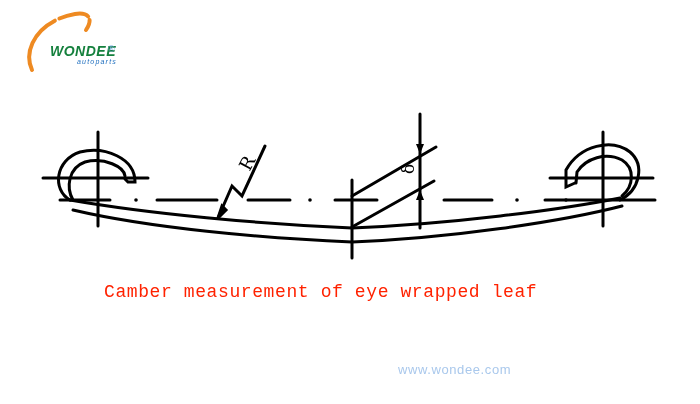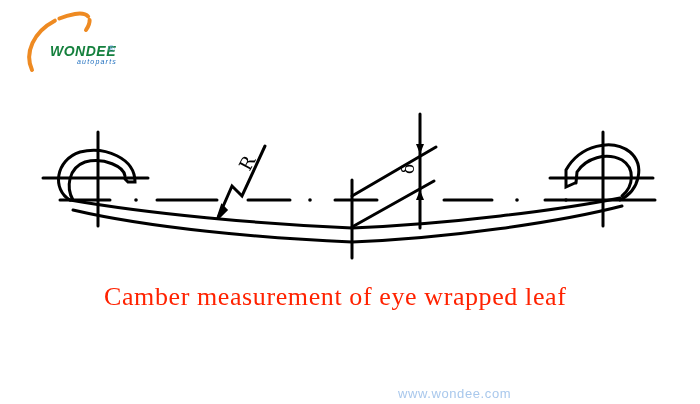--- a/index.html
+++ b/index.html
@@ -3,22 +3,22 @@
 <meta charset="utf-8">
 <style>
   html, body { margin: 0; padding: 0; background: #ffffff; }
   .canvas { position: relative; width: 700px; height: 404px; background: #ffffff; overflow: hidden; }
   .logo { position: absolute; left: 20px; top: 8px; width: 110px; height: 60px; }
   .logo svg { position: absolute; left: 0; top: 0; }
   .logo-word { position: absolute; left: 30px; top: 35px; font-family: "Liberation Sans", sans-serif; font-style: italic; font-weight: bold; font-size: 14px; color: #15803d; letter-spacing: 0.5px; }
   .logo-sub { position: absolute; left: 57px; top: 50px; font-family: "Liberation Sans", sans-serif; font-style: italic; font-size: 7px; color: #1f6fbf; letter-spacing: 1.2px; }
   .logo-reg { position: absolute; left: 88px; top: 36px; font-family: "Liberation Sans", sans-serif; font-size: 9px; color: #6fa8dc; }
   .drawing { position: absolute; left: 0; top: 0; }
-  .caption { position: absolute; left: 104px; top: 282px; font-family: Liberation Serif, serif; font-size: 26px; color: #ff2200; letter-spacing: 0.6px; white-space: nowrap; }
-  .footer { position: absolute; top: 362px; font-family: "Liberation Sans", sans-serif; font-size: 13px; color: #a9c8ec; letter-spacing: 0.6px; white-space: nowrap; margin-top: 24px; }
+  .caption { position: absolute; left: 104px; top: 282px; font-family: Liberation Mono, monospace; font-size: 18px; color: #ff2200; letter-spacing: 0.6px; white-space: nowrap; }
+  .footer { position: absolute; top: 362px; font-family: "Liberation Sans", sans-serif; font-size: 13px; color: #a9c8ec; letter-spacing: 0.6px; white-space: nowrap; }
   .footer.web { left: 398px; }
   .footer.mail { left: 541px; }
 </style>
 </head>
 <body>
 
 <div class="canvas">
 
   <div class="logo">
     <svg width="110" height="65" viewBox="0 0 110 65">

